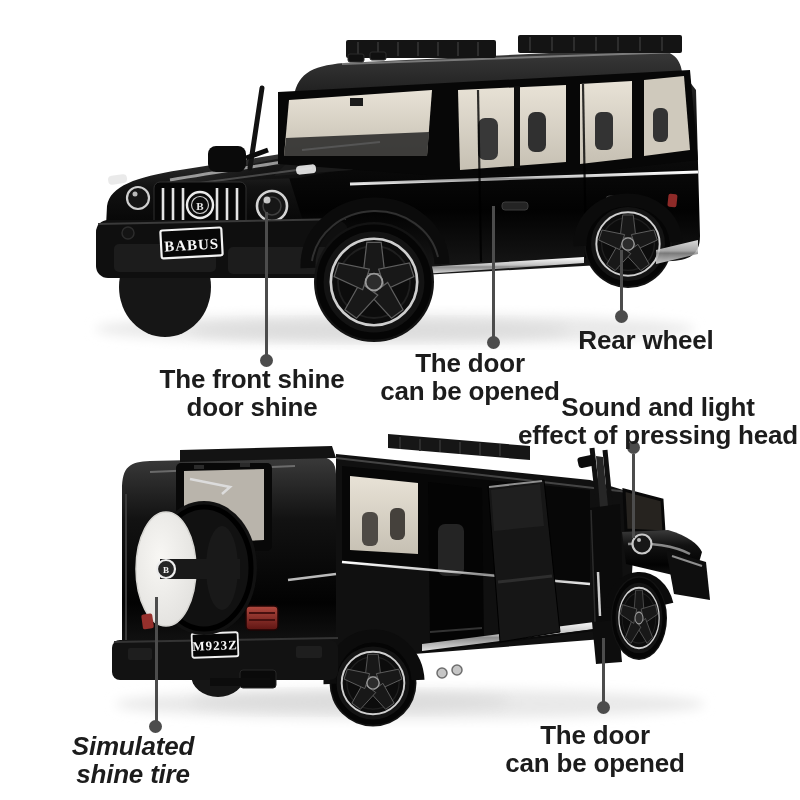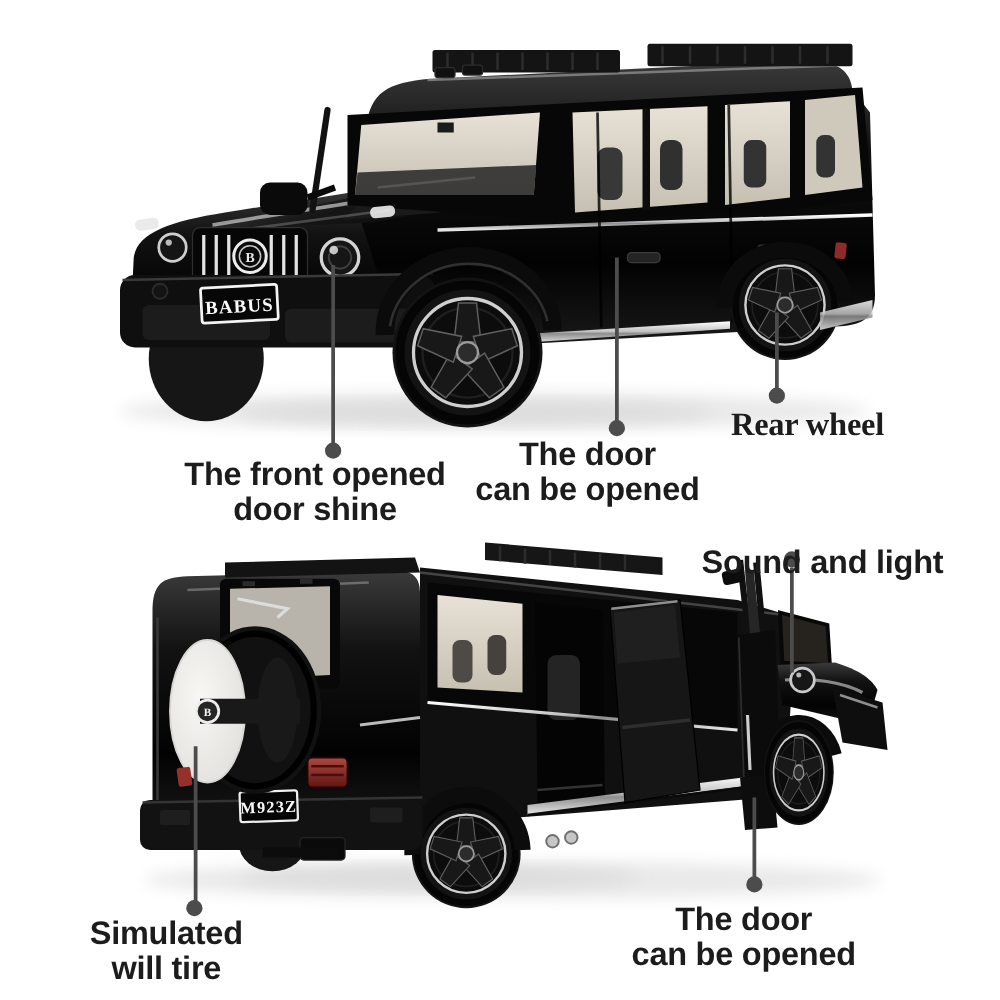--- a/index.html
+++ b/index.html
@@ -326,40 +326,41 @@
   <div class="dot" style="left:627px;top:441px;"></div>
   <div class="leader" style="left:632px;top:454px;height:84px;"></div>
 
   <div class="leader" style="left:155px;top:597px;height:128px;"></div>
   <div class="dot" style="left:149px;top:720px;"></div>
 
   <div class="leader" style="left:602px;top:638px;height:66px;"></div>
   <div class="dot" style="left:597px;top:701px;"></div>
 
   <div class="callout" style="left:142px;top:365px;width:220px;">
-    <span>The front opened</span>
+    <span>The front shine</span>
     <span>door shine</span>
   </div>
 
   <div class="callout" style="left:360px;top:349px;width:220px;">
     <span>The door</span>
     <span>can be opened</span>
   </div>
 
-  <div class="callout" style="left:546px;top:326px;width:200px;font-family:Liberation Serif, serif;">
+  <div class="callout" style="left:546px;top:326px;width:200px;">
     <span>Rear wheel</span>
   </div>
 
-  <div class="callout" style="left:516px;top:393px;width:284px;margin-top:42px;">
+  <div class="callout" style="left:516px;top:393px;width:284px;">
     <span>Sound and light</span>
-  </div>
-
-  <div class="callout" style="left:33px;top:732px;width:200px;">
+    <span>effect of pressing head</span>
+  </div>
+
+  <div class="callout" style="left:33px;top:732px;width:200px;font-style:italic;">
     <span>Simulated</span>
-    <span>will tire</span>
+    <span>shine tire</span>
   </div>
 
   <div class="callout" style="left:485px;top:721px;width:220px;">
     <span>The door</span>
     <span>can be opened</span>
   </div>
 
 </div>
 
 </body></html>

